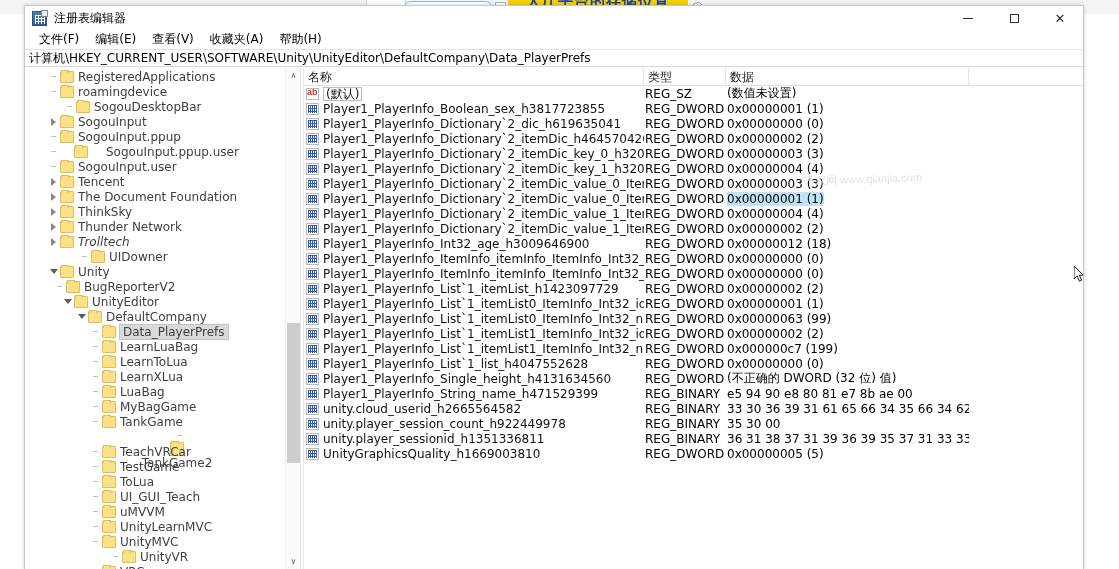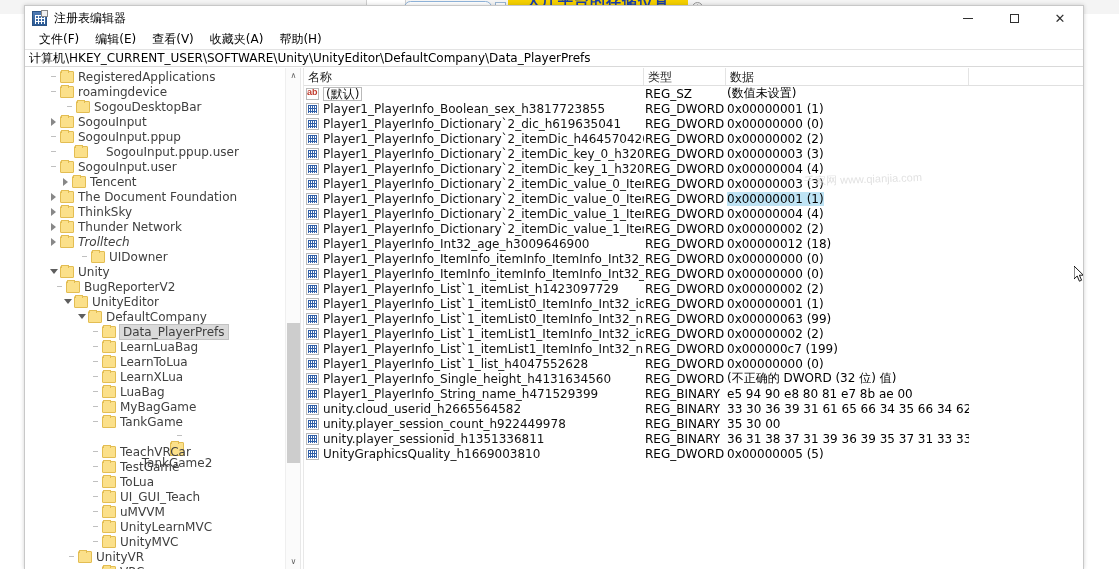--- a/index.html
+++ b/index.html
@@ -353,21 +353,21 @@
             <div class="tree-row" style="padding-left: 22px; gap: 14px;">
               <span class="twisty leaf"></span>
               <span class="folder"></span>
               <span class="tree-label">SogouInput.ppup.user</span>
             </div>
             <div class="tree-row" style="padding-left: 22px;">
               <span class="twisty leaf"></span>
               <span class="folder"></span>
               <span class="tree-label">SogouInput.user</span>
             </div>
-            <div class="tree-row" style="padding-left: 22px; margin-left: 12px;">
+            <div class="tree-row" style="padding-left: 22px;">
               <span class="twisty closed"></span>
               <span class="folder"></span>
               <span class="tree-label">Tencent</span>
             </div>
             <div class="tree-row" style="padding-left: 22px;">
               <span class="twisty closed"></span>
               <span class="folder"></span>
               <span class="tree-label">The Document Foundation</span>
             </div>
             <div class="tree-row" style="padding-left: 22px;">
@@ -478,21 +478,21 @@
             <div class="tree-row" style="padding-left: 64px;">
               <span class="twisty leaf"></span>
               <span class="folder"></span>
               <span class="tree-label">UnityLearnMVC</span>
             </div>
             <div class="tree-row" style="padding-left: 64px;">
               <span class="twisty leaf"></span>
               <span class="folder"></span>
               <span class="tree-label">UnityMVC</span>
             </div>
-            <div class="tree-row" style="padding-left: 40px;">
+            <div class="tree-row" style="padding-left: 64px; margin-left: 20px;">
               <span class="twisty leaf"></span>
               <span class="folder"></span>
               <span class="tree-label">UnityVR</span>
             </div>
             <div class="tree-row" style="padding-left: 64px;">
               <span class="twisty leaf"></span>
               <span class="folder"></span>
               <span class="tree-label">VRCar</span>
             </div>
           </div>

